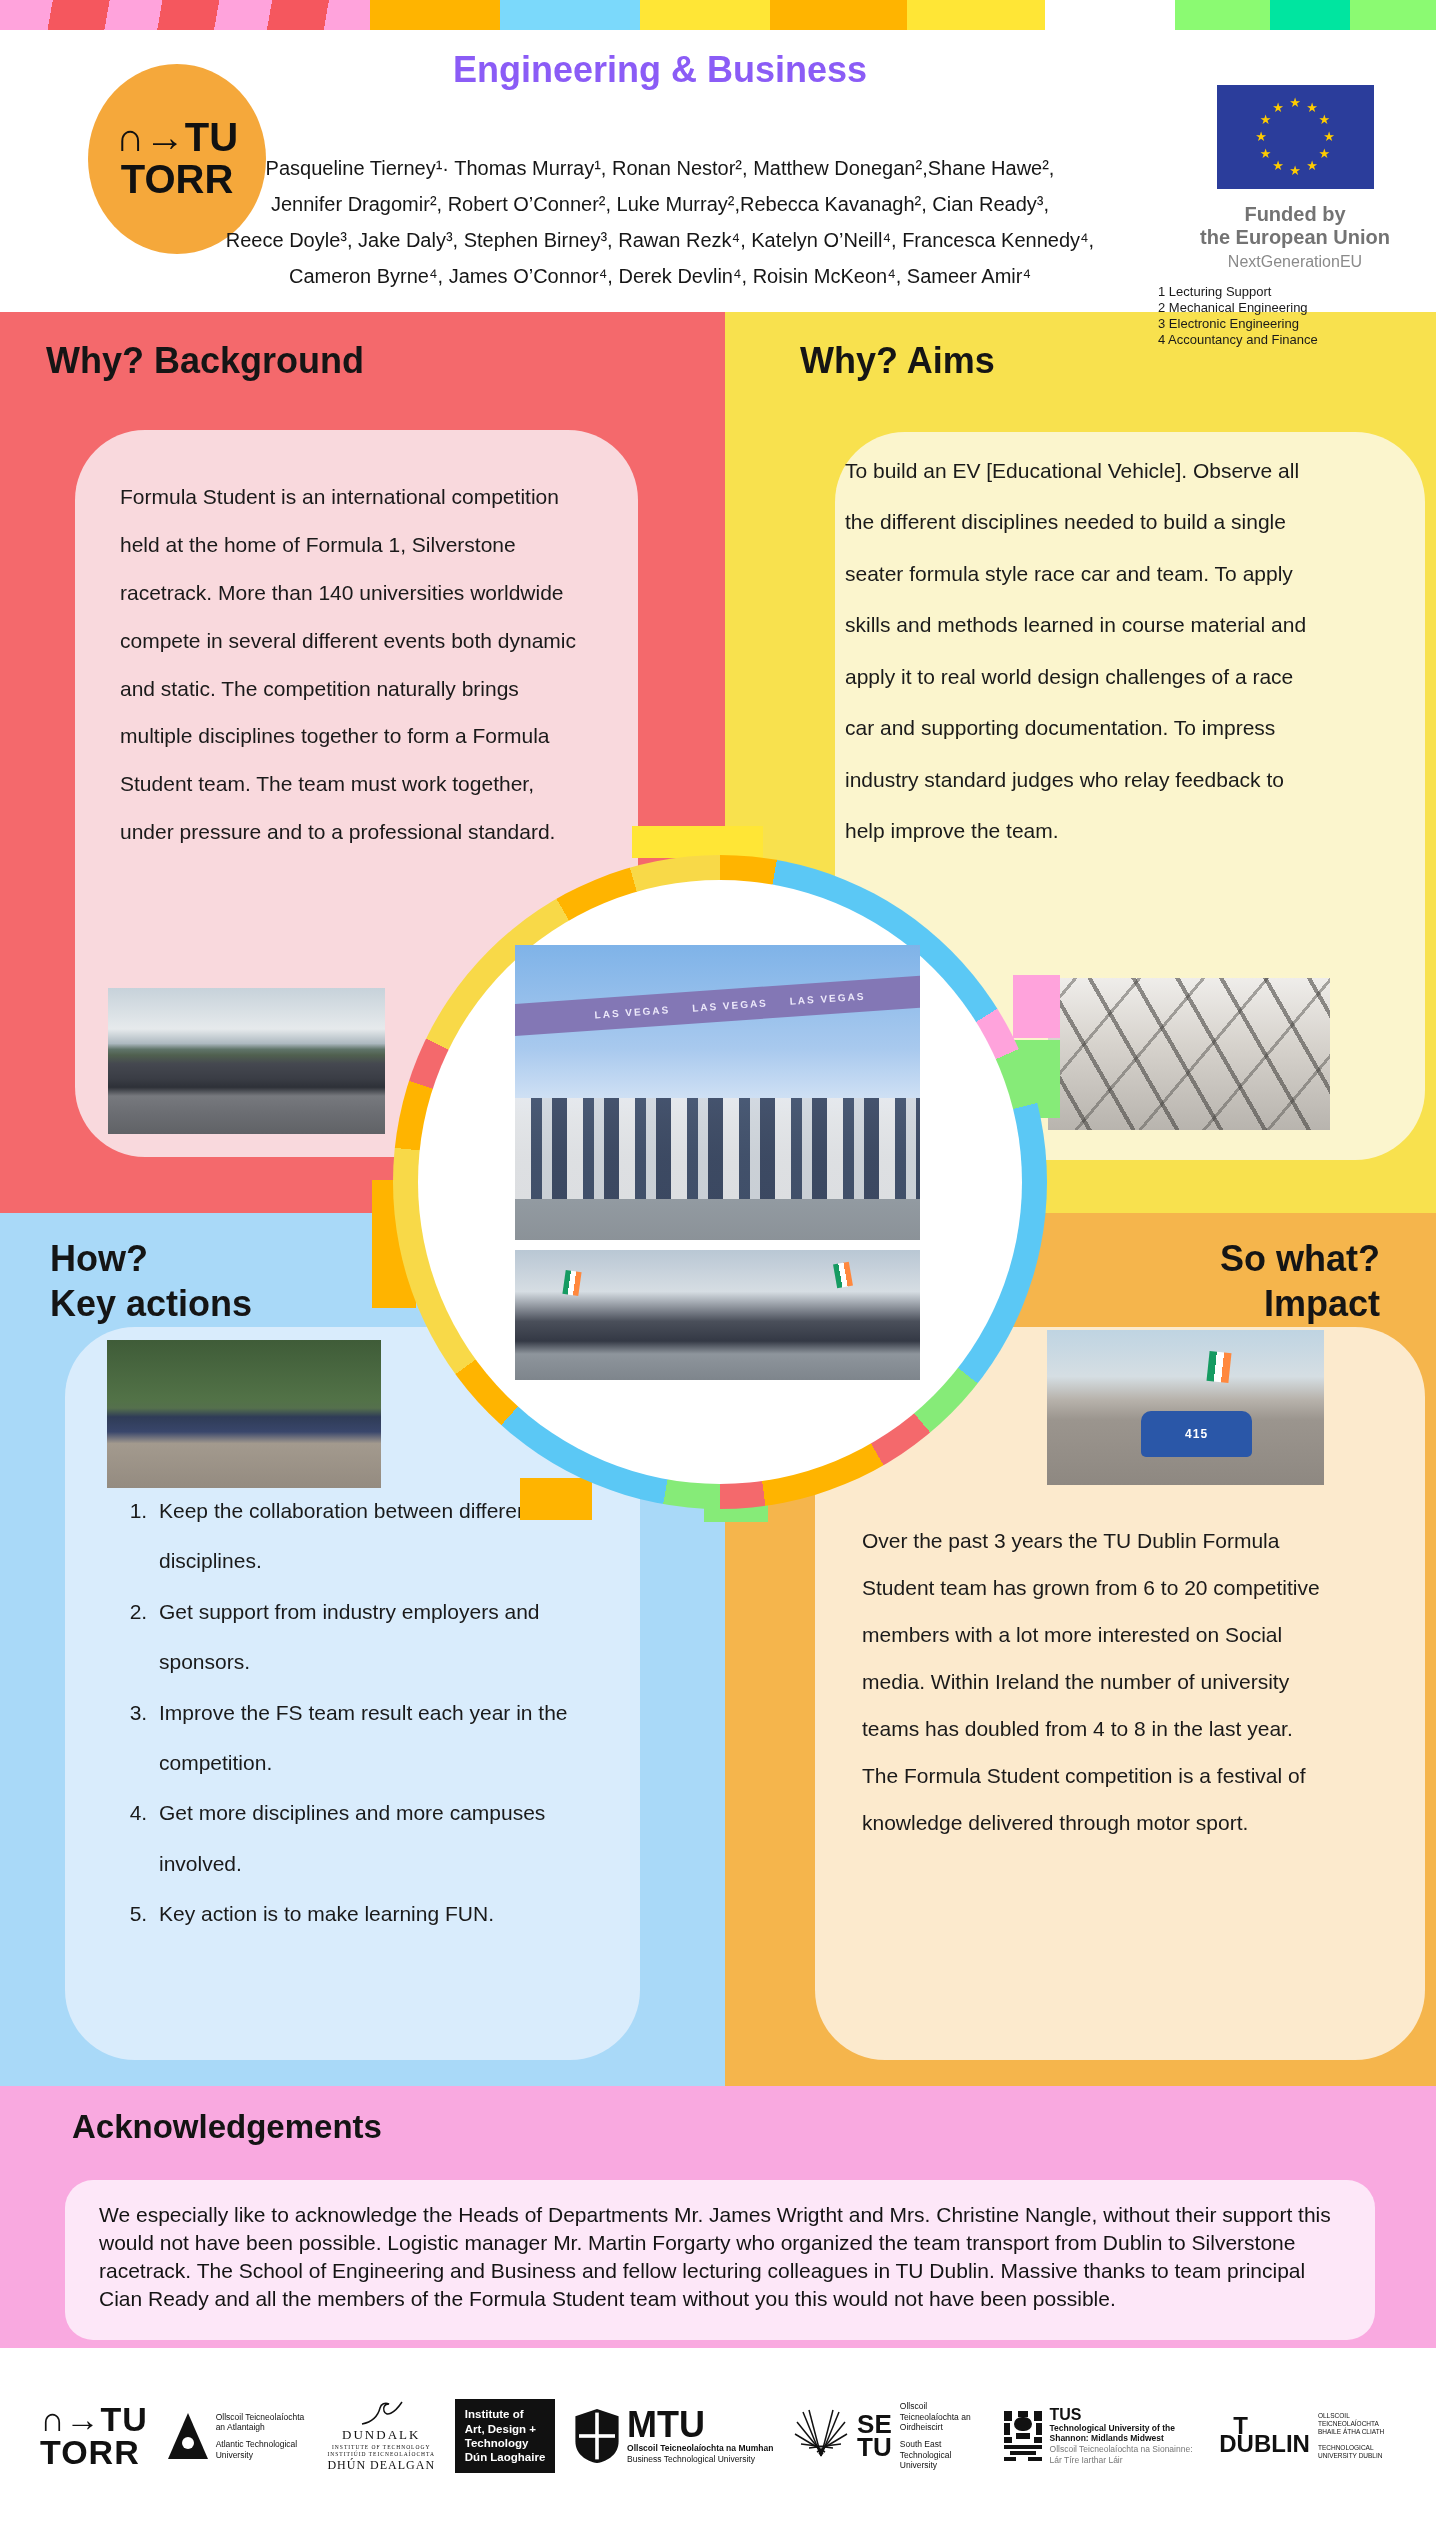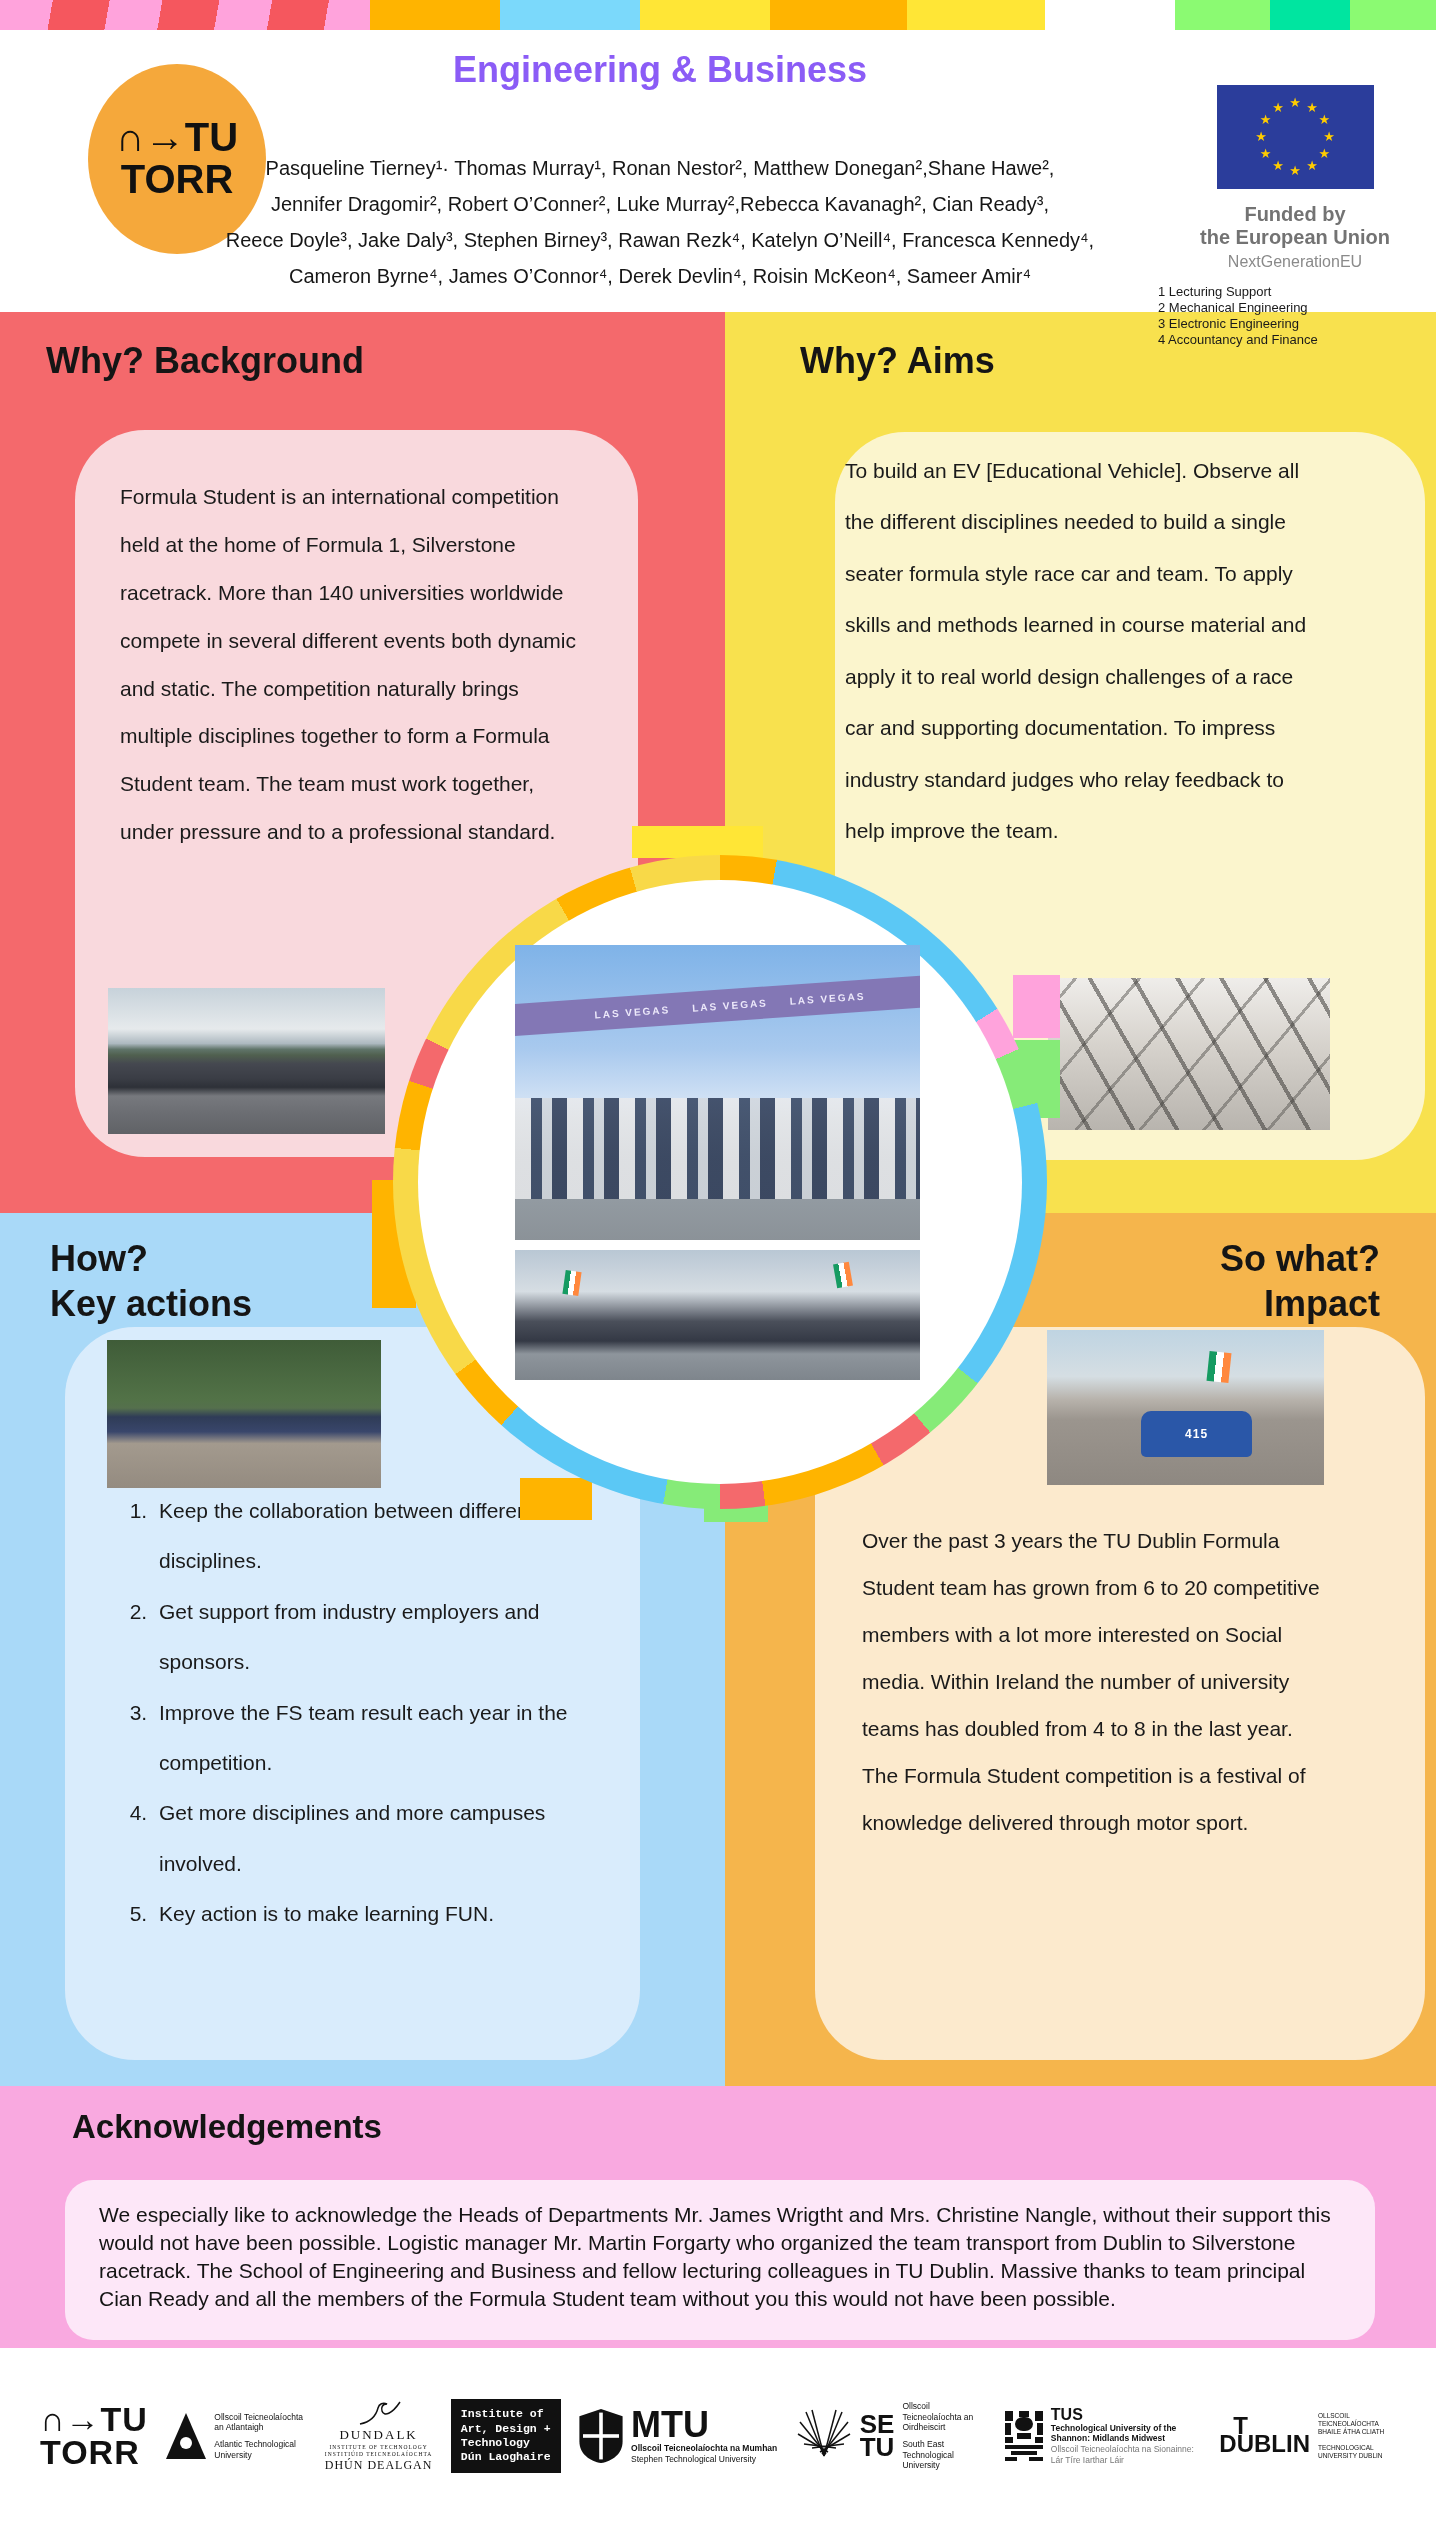--- a/index.html
+++ b/index.html
@@ -130,21 +130,21 @@
      border-bottom:46px solid #111;position:relative;}
   .tri-dot{position:absolute;left:-6px;top:24px;width:12px;height:12px;border-radius:50%;background:#fff;}
   .tiny{font-size:8.5px;line-height:1.25;}
   .tiny-b{font-size:8.5px;line-height:1.25;font-weight:700;}
   .tiny-g{font-size:8.5px;line-height:1.25;color:#777;}
   .lg-dkit{flex-direction:column;gap:1px;text-align:center;}
   .dkit-name{font-family:"Liberation Serif",serif;font-size:13px;letter-spacing:2px;}
   .dkit-sub{font-family:"Liberation Serif",serif;font-size:5.5px;letter-spacing:1px;}
   .dkit-place{font-family:"Liberation Serif",serif;font-size:12px;letter-spacing:1px;}
   .iadt-box{background:#111;color:#fff;padding:8px 10px;}
-  .iadt-box div{font-size:11.5px;font-weight:700;line-height:1.25;color:#fff;font-family:Liberation Mono, monospace;}
+  .iadt-box div{font-size:11.5px;font-weight:700;line-height:1.25;color:#fff;}
   .mtu-abbr{font-size:36px;font-weight:800;line-height:1;}
   .setu-abbr{font-size:26px;font-weight:800;line-height:0.9;}
   .tus-abbr{font-size:16px;font-weight:800;line-height:1;}
   .tud-letters{position:relative;font-weight:800;font-size:24px;line-height:1;padding-top:16px;}
   .tud-t{position:absolute;left:14px;top:-2px;}
   svg .st{stroke:#111;stroke-width:1.5;fill:none;}
 </style>
 </head>
 <body>
 
@@ -317,21 +317,21 @@
 
     <div class="logo">
       <svg width="44" height="54" viewBox="0 0 24 30">
         <path d="M12 0 L24 4 V18 C24 25 18 29 12 30 C6 29 0 25 0 18 V4 Z" fill="#111"></path>
         <rect x="11" y="2" width="2" height="26" fill="#fff"></rect>
         <rect x="2" y="14" width="20" height="2" fill="#fff"></rect>
       </svg>
       <div>
         <div class="mtu-abbr">MTU</div>
         <div class="tiny-b">Ollscoil Teicneolaíochta na Mumhan</div>
-        <div class="tiny">Stephen Technological University</div>
+        <div class="tiny">Business Technological University</div>
       </div>
     </div>
 
     <div class="logo">
       <svg width="56" height="56" viewBox="0 0 56 56">
         <g class="st">
           <path d="M10 4 L28 48"></path>
             <path d="M46 4 L28 48"></path>
             <path d="M4 14 L30 46"></path>
             <path d="M52 14 L26 46"></path>

